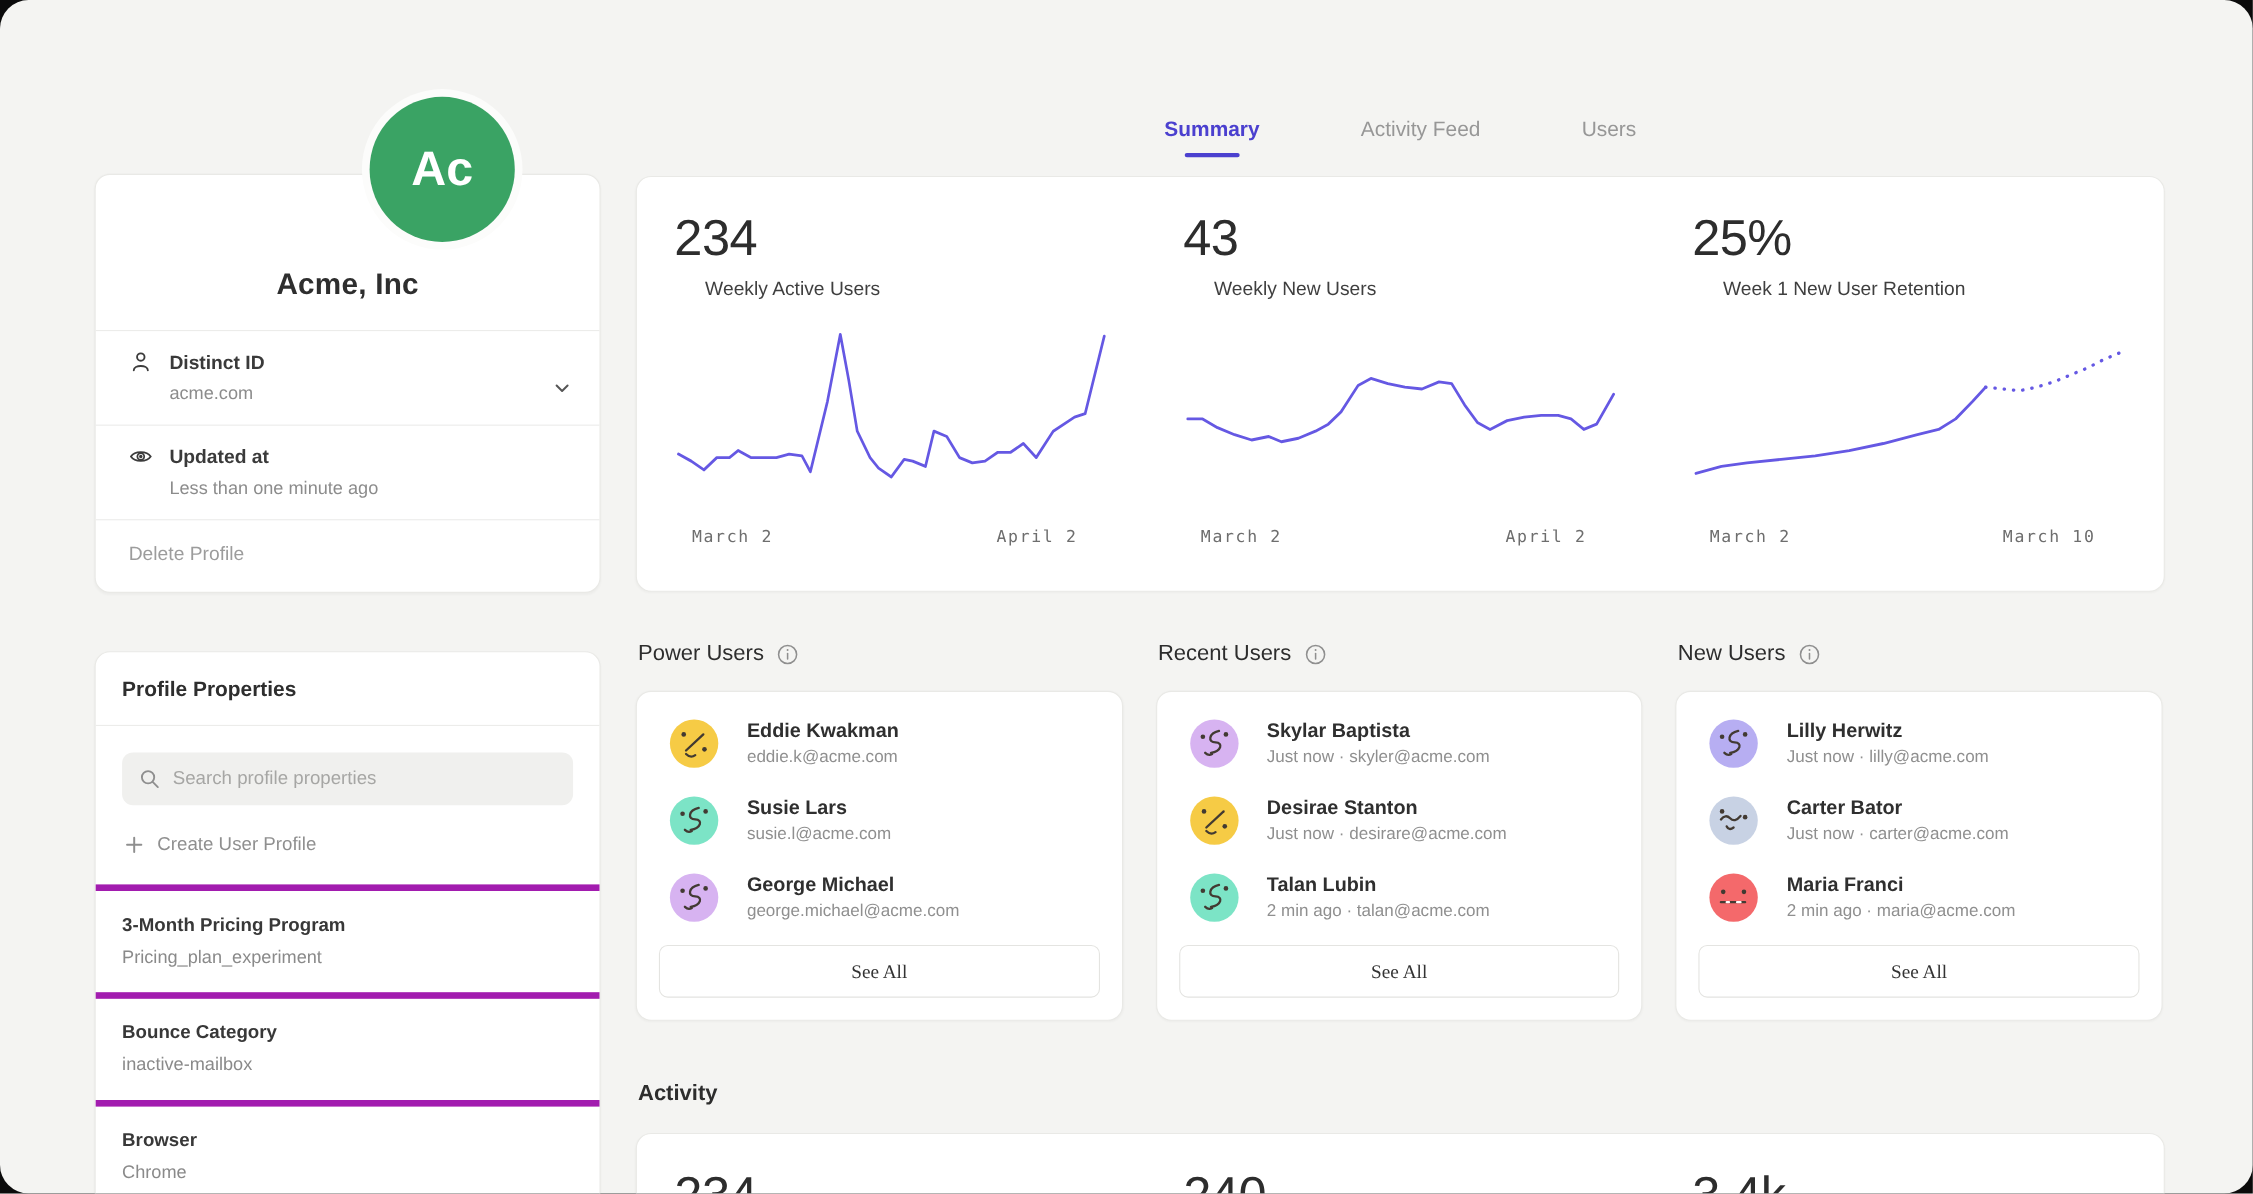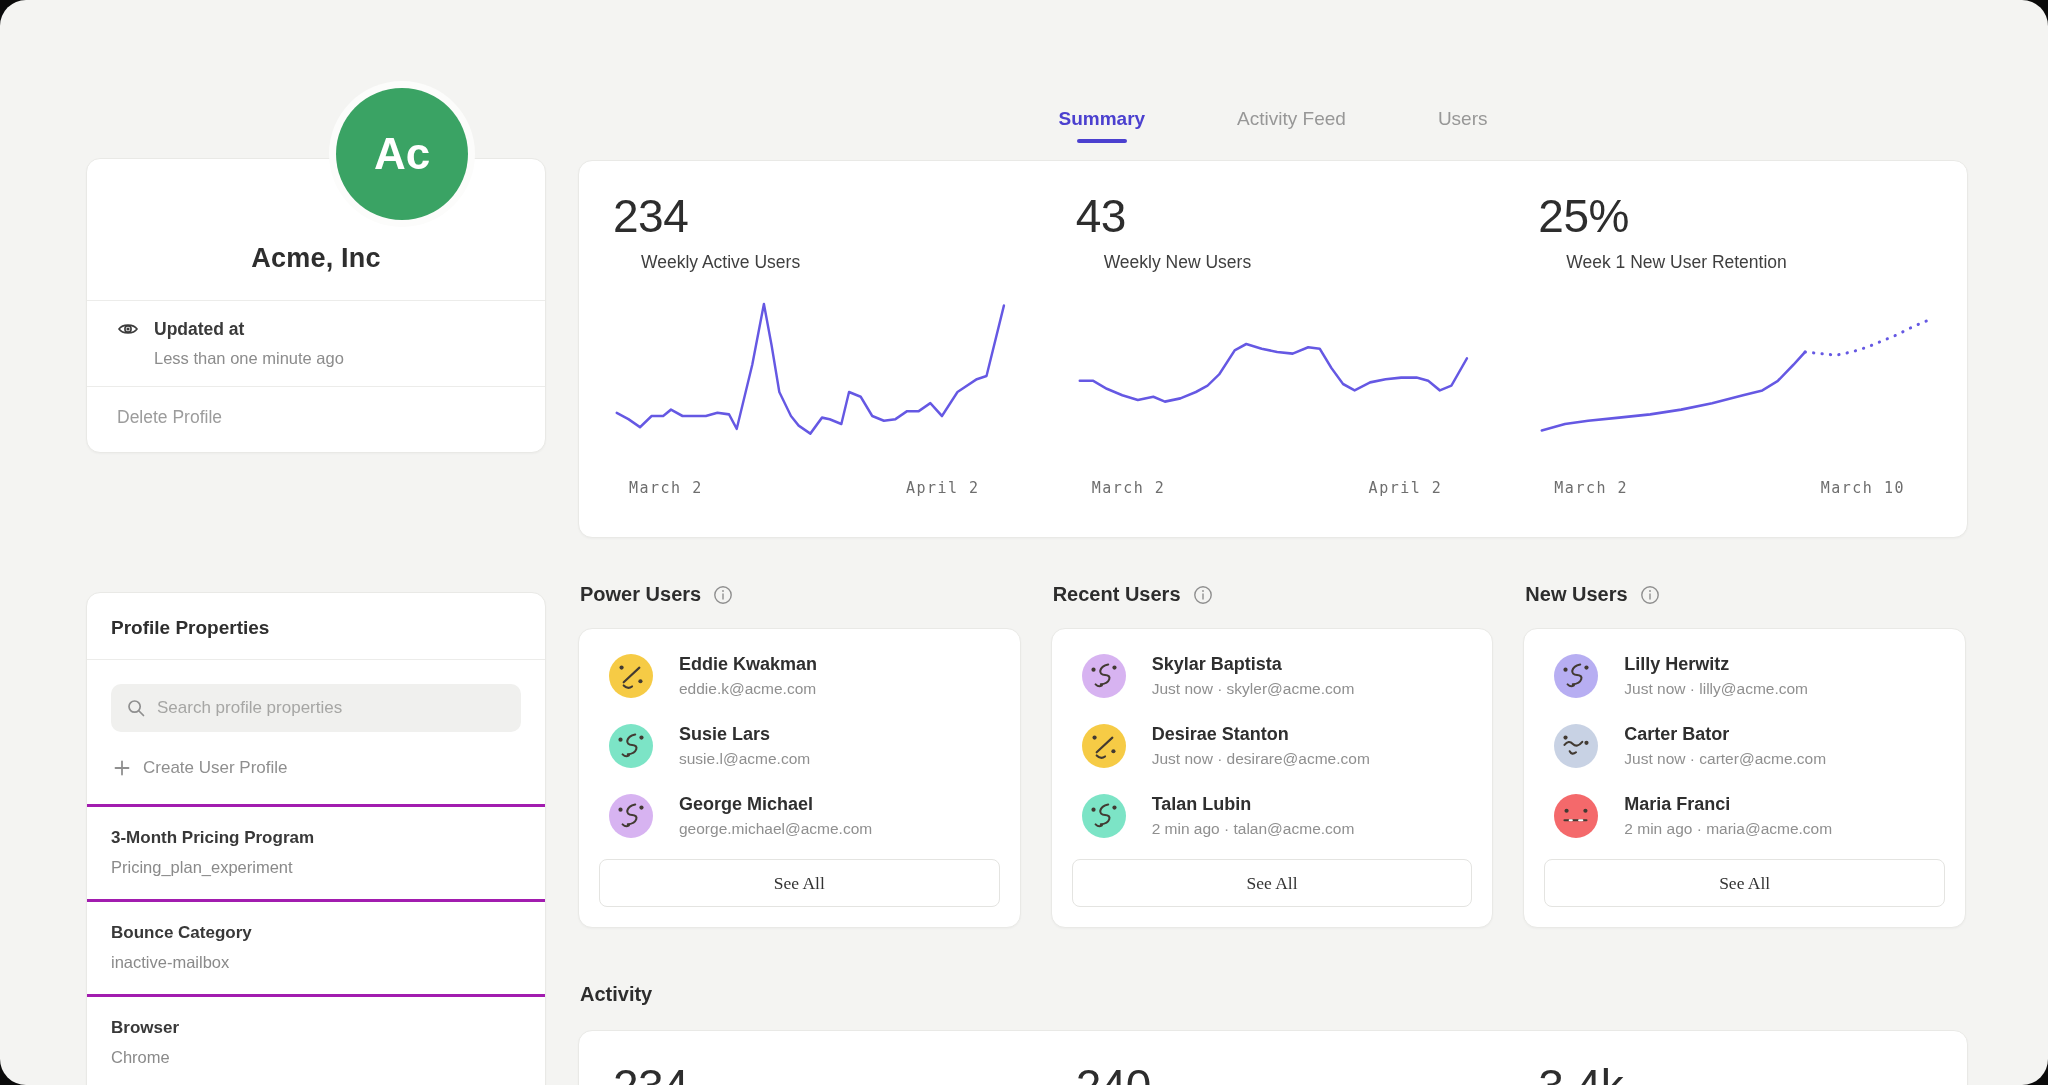--- a/index.html
+++ b/index.html
@@ -66,21 +66,21 @@
     padding:0 14px 0 46px;font-size:17px;color:#444;
     font-family:"Liberation Sans", sans-serif;
   }
   .search-box input::placeholder{color:#a6a6a4;}
   .create-row{
     display:flex;align-items:center;gap:12px;
     padding:26px 24px 26px 26px;
     font-size:17px;color:#8f8f8f;
   }
   .create-row svg{width:18px;height:18px;color:#8f8f8f;}
-  .prop-item{border-top:3px solid #a21caf;padding:21px 24px 22px 24px;}
+  .prop-item{border-top:6px solid #a21caf;padding:21px 24px 22px 24px;}
   .prop-name{font-size:17px;font-weight:700;color:#383838;}
   .prop-value{margin-top:10px;font-size:16.5px;color:#8a8a8a;}
   
   .main{position:absolute;left:578px;top:0;width:1390px;height:100%;}
   .tabs{
     position:absolute;top:108px;left:0;width:100%;
     display:flex;justify-content:center;gap:92px;
   }
   .tab{font-size:19px;color:#979797;text-align:center;cursor:pointer;}
   .tab .tab-label{display:block;padding-bottom:9px;}
@@ -100,21 +100,21 @@
     font-family:"DejaVu Sans Mono", monospace;
     font-size:15px;color:#6e6e6e;letter-spacing:1.5px;
   }
   
   .lists-row{
     position:absolute;left:0;top:583px;width:1388px;
     display:grid;grid-template-columns:1fr 1fr 1fr;gap:30px;
   }
   .list-heading{
     display:flex;align-items:center;gap:12px;
-    font-size:20px;font-weight:700;color:#2d2d2d;
+    font-size:20px;font-weight:400;color:#2d2d2d;
     margin:0 0 22px 2px;
   }
   .info-icon{width:20px;height:20px;color:#8f8f8f;flex:0 0 20px;}
   .list-card{position:relative;height:300px;padding:12px 20px 0 20px;box-sizing:border-box;}
   .user-item{display:flex;align-items:center;gap:26px;padding:13px 10px;}
   .u-avatar{
     width:44px;height:44px;border-radius:50%;flex:0 0 44px;
     display:flex;align-items:center;justify-content:center;
   }
   .u-avatar svg{width:44px;height:44px;}
@@ -143,20 +143,37 @@
 
 <div class="screen">
 
   <div class="sidebar">
 
     <div class="org-avatar" style="background: rgb(58, 163, 100);">Ac</div>
 
     <div class="card profile-card">
       <div class="org-name">Acme, Inc</div>
 
+      <div class="field-row">
+        <div class="field-head">
+          <span class="field-icon">
+            <svg viewBox="0 0 22 22" fill="none" stroke="currentColor" stroke-width="1.7">
+              <circle cx="11" cy="6.6" r="3.4"></circle>
+              <path d="M4.6 18.6 C4.6 13.4 17.4 13.4 17.4 18.6" stroke-linecap="round"></path>
+            </svg>
+          </span>
+          <span class="field-label">Distinct ID</span>
+        </div>
+        <div class="field-value">acme.com</div>
+        <span class="chevron">
+          <svg viewBox="0 0 20 20" fill="none" stroke="currentColor" stroke-width="1.8" stroke-linecap="round" stroke-linejoin="round">
+            <polyline points="5,7.5 10,12.5 15,7.5"></polyline>
+          </svg>
+        </span>
+      </div>
 
       <div class="field-row">
         <div class="field-head">
           <span class="field-icon">
             <svg viewBox="0 0 22 22" fill="none" stroke="currentColor" stroke-width="1.6">
               <path d="M2 11 C5.4 5.8 16.6 5.8 20 11 C16.6 16.2 5.4 16.2 2 11 Z"></path>
               <circle cx="11" cy="11" r="3.1"></circle>
               <circle cx="11" cy="11" r="0.8" fill="currentColor"></circle>
             </svg>
           </span>

